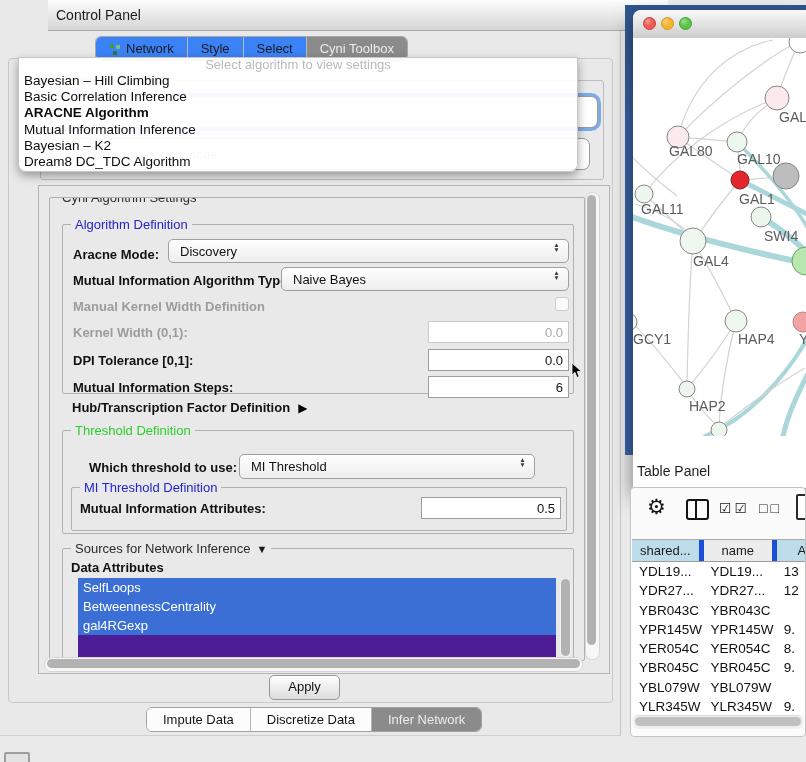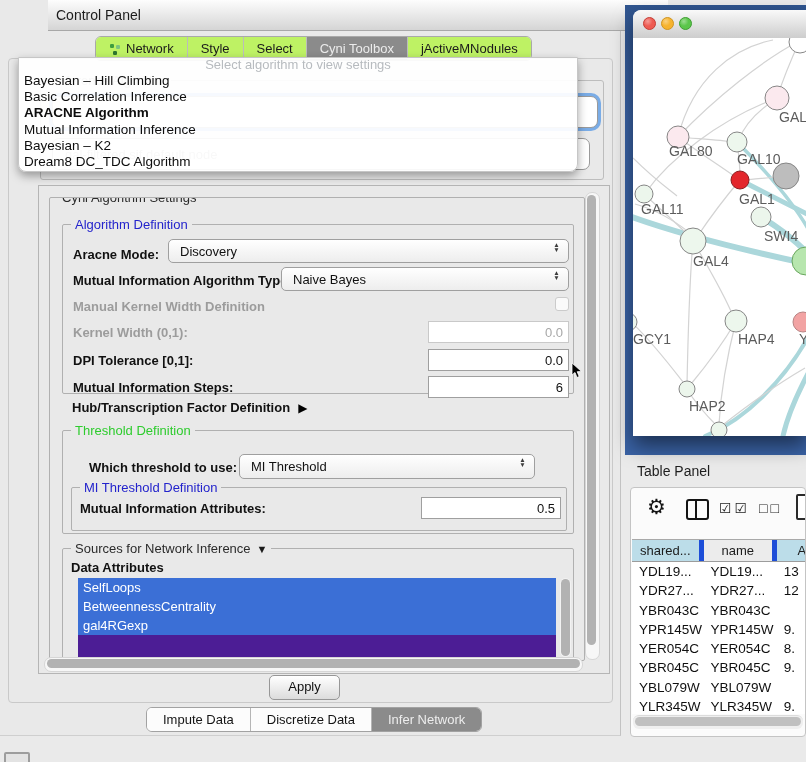--- a/index.html
+++ b/index.html
@@ -10,21 +10,21 @@
 
   
   .cpanel{left:0;top:0;width:620px;height:735px;background:#e9e9e9;border-right:1px solid #c2c2c2;border-bottom:1px solid #cfcfcf;}
   .cp-titlebar{left:0;top:0;width:100%;height:30px;background:linear-gradient(#fdfdfd,#d5d5d5);border-bottom:1px solid #a8a8a8;margin-left:48px;}
   .cp-title{left:8px;top:7px;font-size:14px;color:#1c1c1c;}
   .cp-float{left:581px;top:7px;font-size:13px;color:#222;cursor:default;}
   .cp-close{left:601px;top:7px;font-size:13px;color:#111;font-weight:bold;}
 
   
   .tabstrip{left:95px;top:36px;height:23px;display:flex;border:1px solid #a9a9a9;border-radius:6px;overflow:hidden;background:#fbfbfb;}
-  .tab{display:flex;align-items:center;padding:0 13px;font-size:13px;color:#1b1b1b;border-right:1px solid #bcbcbc;background:#bef264;white-space:nowrap;}
+  .tab{display:flex;align-items:center;padding:0 13px;font-size:13px;color:#1b1b1b;border-right:1px solid #bcbcbc;background:#3b82f6;white-space:nowrap;}
   .tab:last-child{border-right:none;}
   .tab.sel{background:#8b8b8b;color:#ececec;}
   .net-icon{width:12px;height:12px;margin-right:5px;display:inline-block;
     background:
       radial-gradient(circle at 3px 3px,#3f9d3f 2px,transparent 2.4px),
       radial-gradient(circle at 9px 4px,#7cc47c 2px,transparent 2.4px),
       radial-gradient(circle at 6px 10px,#2e772e 2px,transparent 2.4px);}
 
   
   .outer-panel{left:8px;top:58px;width:603px;height:643px;border:1px solid #c9c9c9;border-radius:4px;}
@@ -83,21 +83,21 @@
 
   .bottom-tabs{left:146px;top:707px;height:23px;display:flex;border:1px solid #a2a2a2;border-radius:6px;overflow:hidden;background:#fcfcfc;z-index:3;}
   .btab{display:flex;align-items:center;padding:0 16px;font-size:13px;color:#141414;border-right:1px solid #b5b5b5;background:#fcfcfc;white-space:nowrap;}
   .btab:last-child{border-right:none;}
   .btab.sel{background:#8b8b8b;color:#ededed;}
 
   .mini-sq{left:4px;top:752px;width:22px;height:16px;border:2px solid #9d9d9d;border-radius:2px;background:#e3e3e3;}
 
   
   .desktop-blue{left:625px;top:5px;width:181px;height:450px;background:linear-gradient(180deg,#30558f,#3a63a6 25%,#3a63a6);}
-  .netwin{left:633px;top:10px;width:173px;height:426px;border-radius:8px 0 0 0;background:#fff;
+  .netwin{left:633px;top:10px;width:173px;height:478px;border-radius:8px 0 0 0;background:#fff;
           box-shadow:0 10px 20px rgba(0,0,0,.5);overflow:hidden;}
   .netwin-titlebar{position:absolute;left:0;top:0;width:100%;height:28px;background:linear-gradient(#f9f9f9,#cdcdcd);
           border-bottom:1px solid #979797;border-radius:8px 0 0 0;}
   .tlight{position:absolute;top:7px;width:13px;height:13px;border-radius:50%;box-sizing:border-box;}
   .net-canvas{position:absolute;left:0;top:28px;width:173px;height:398px;background:#fff;}
   .net-canvas svg{display:block;}
 
   
   .tp-title{left:637px;top:463px;font-size:14px;color:#1e1e1e;}
   .tpanel{left:630px;top:487px;width:176px;height:250px;background:#fbfbfb;border:1px solid #c4c4c4;border-radius:4px;overflow:hidden;box-sizing:border-box;}
@@ -137,23 +137,20 @@
           <span>Network</span>
         </div>
         <div class="tab">
           <span>Style</span>
         </div>
         <div class="tab">
           <span>Select</span>
         </div>
         <div class="tab sel">
           <span>Cyni Toolbox</span>
-        </div>
-        <div class="tab">
-          <span>jActiveMNodules</span>
         </div>
       </div>
 
     <div class="abs outer-panel"></div>
 
     <div class="abs ua-group">
       <span class="abs ua-group-label">Inference Algorithm</span>
     </div>
     <div class="abs ua-combo1"></div>
     <div class="abs ua-combo2">gal-filtered.sif default node</div>

